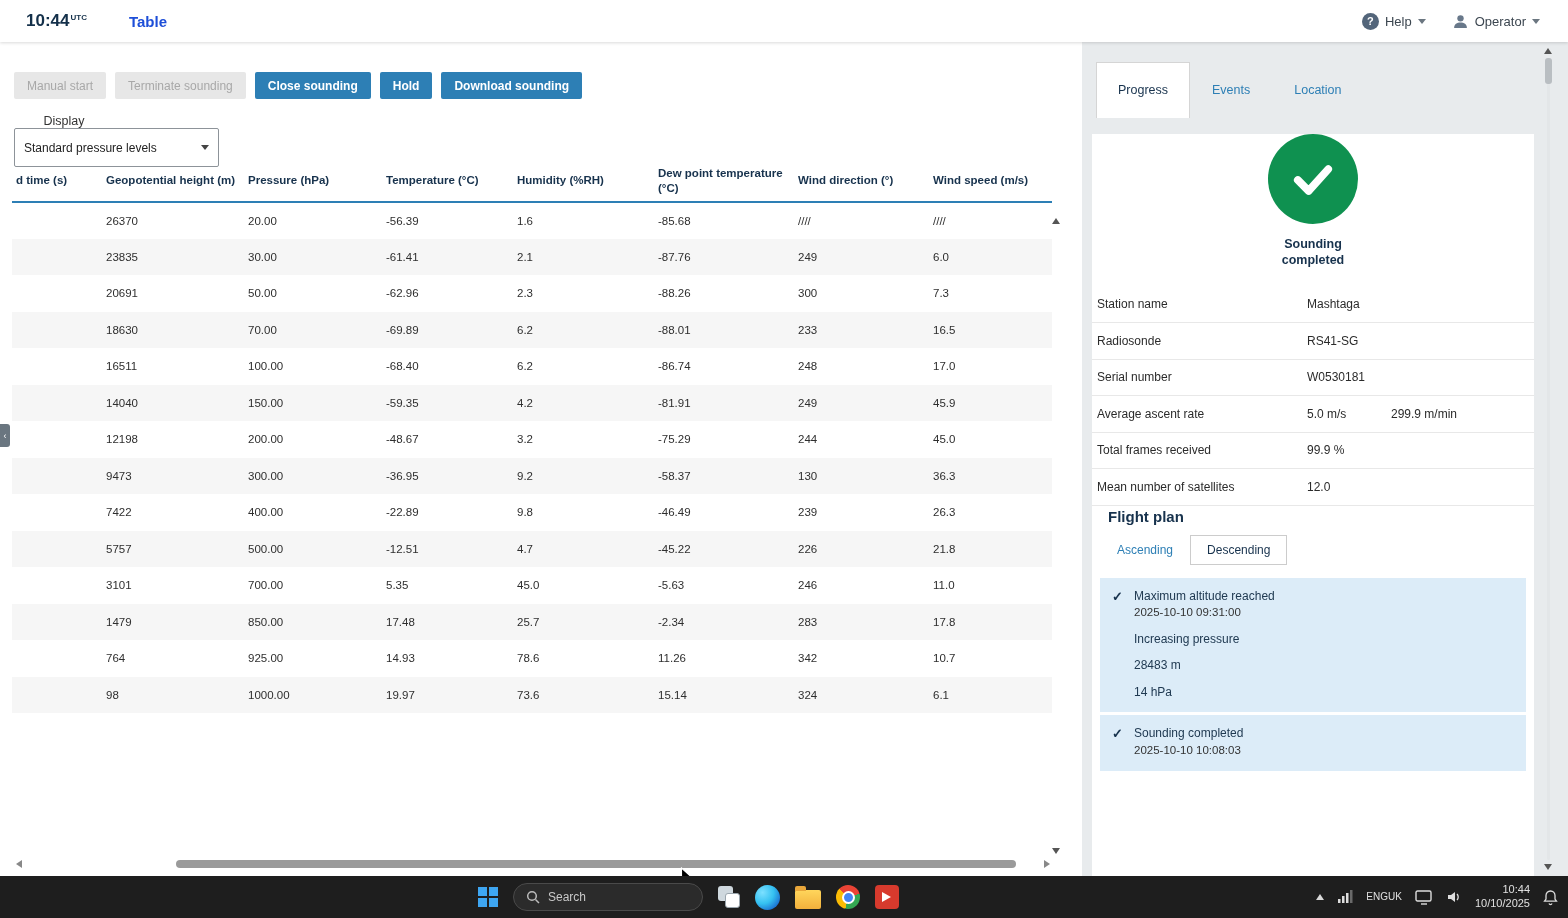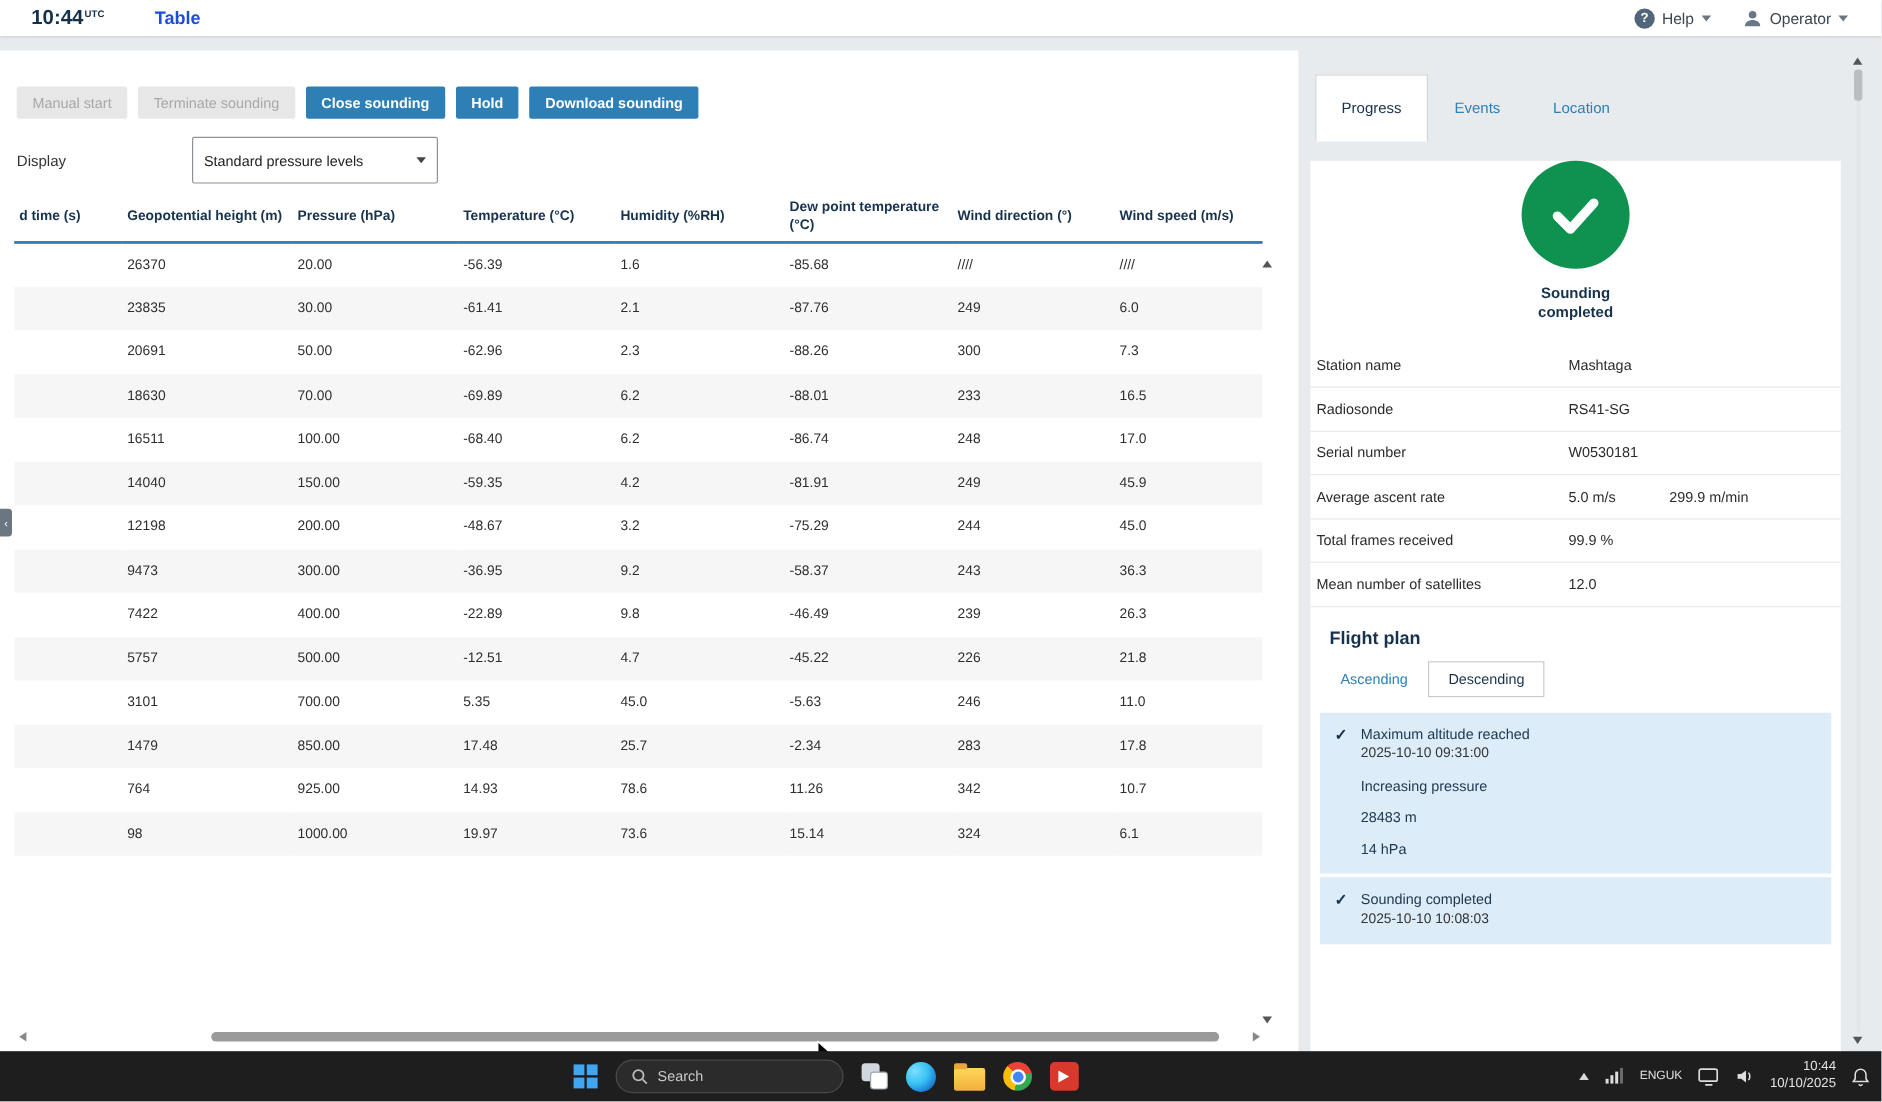--- a/index.html
+++ b/index.html
@@ -1,42 +1,42 @@
 <!DOCTYPE html>
 <html><head>
 <meta charset="utf-8">
 <style>
   * { margin:0; padding:0; box-sizing:border-box; }
   html,body { width:1568px; height:918px; overflow:hidden; background:#e8ebed;
               font-family:"Liberation Sans", sans-serif; }
   .app { position:relative; width:1568px; height:918px; }
 
   
-  .topbar { position:absolute; left:0; top:0; width:100%; height:30px; background:#fff;
+  .topbar { position:absolute; left:0; top:0; width:100%; height:42px; background:#fff;
             display:flex; align-items:center; box-shadow:0 1px 3px rgba(0,0,0,.15); z-index:20; }
   .clock { margin-left:26px; color:#14304a; font-weight:700; }
   .clock-time { font-size:17px; }
   .clock-zone { font-size:8px; vertical-align:super; margin-left:1px; }
   .page-title { margin-left:42px; font-size:15px; font-weight:700; color:#1d4ed8;text-align:right; }
   .top-right { margin-left:auto; display:flex; align-items:center; gap:26px; margin-right:28px; }
   .menu-item { display:flex; align-items:center; gap:6px; font-size:13px; color:#3c4650; cursor:pointer; }
   .help-q { width:17px; height:17px; border-radius:50%; background:#53657a; color:#fff;
             font-size:11px; font-weight:700; display:inline-flex; align-items:center; justify-content:center; }
   .caret { width:0; height:0; border-left:4px solid transparent; border-right:4px solid transparent;
            border-top:5px solid #6b7680; display:inline-block; }
 
   
   .main { position:absolute; left:0; top:42px; width:1082px; height:834px; background:#fff; }
   .toolbar { position:absolute; left:14px; top:30px; display:flex; gap:9px; }
   .btn { height:27px; padding:0 13px; font-size:12px; border:none; border-radius:2px;
          font-family:"Liberation Sans", sans-serif; cursor:pointer; }
   .btn-disabled { background:#e7e7e7; color:#a8a8a8; cursor:default; }
   .btn-primary  { background:#2d7fb5; color:#fff; font-weight:700; }
 
-  .display-row { position:absolute; left:14px; top:72px; display:flex; align-items:center; }
+  .display-row { position:absolute; left:14px; top:72px; display:flex; align-items:center;flex-direction:column; }
   .display-label { width:146px; font-size:12.5px; color:#333; }
   .select { width:205px; height:39px; border:1px solid #8d9399; border-radius:2px; background:#fff;
             display:flex; align-items:center; justify-content:space-between; padding:0 9px;
             font-size:12px; color:#222; cursor:pointer; }
   .select .caret { border-top-color:#444; }
 
   .data-table { position:absolute; left:12px; top:118px; width:1040px;
                 border-collapse:collapse; table-layout:fixed; }
   .data-table th { height:42px; vertical-align:middle; text-align:left; padding:0 6px 0 4px;
                    font-size:11.5px; font-weight:700; color:#17324d; line-height:1.25;
@@ -77,21 +77,21 @@
   .status-circle { width:90px; height:90px; border-radius:50%; background:#0f9150;
                    margin:16px auto 12px auto; display:flex; align-items:center; justify-content:center; }
   .status-text { width:110px; margin:0 auto; text-align:center; font-size:12.5px; font-weight:700;
                  color:#17324d; line-height:1.3; }
 
   .info-list { margin-top:18px; }
   .info-row { display:grid; grid-template-columns:210px 84px 1fr; align-items:center;
               height:36.5px; padding-left:5px; border-bottom:1px solid #e8e8e8;
               font-size:12px; color:#2b2b2b; }
 
-  .fp-title { font-size:15px; font-weight:700; color:#17324d; margin:18px 0 10px 16px; }
+  .fp-title { font-size:15px; font-weight:700; color:#17324d; margin:2px 0 10px 16px; }
   .fp-tabs { display:flex; margin-left:8px; }
   .fptab { padding:7px 16px; font-size:12px; color:#2d7fb5; cursor:pointer; border:1px solid transparent; }
   .fptab.active { background:#fff; border:1px solid #ccc; color:#17324d; }
 
   .fp-events { margin:13px 8px 0 8px; }
   .event-group { background:#dcecf8; margin-bottom:3px; padding:6px 0; }
   .event-item { display:flex; padding:5px 10px 6px 12px; }
   .check { width:22px; flex:0 0 22px; font-weight:700; color:#17324d; font-size:13px; }
   .event-title { font-size:12px; color:#203a52; line-height:1.3; }
   .event-time  { font-size:11.5px; color:#333; line-height:1.35; margin-top:1px; }
@@ -272,21 +272,21 @@
             <td>244</td>
             <td>45.0</td>
           </tr>
           <tr>
             <td></td>
             <td>9473</td>
             <td>300.00</td>
             <td>-36.95</td>
             <td>9.2</td>
             <td>-58.37</td>
-            <td>243</td>
+            <td>130</td>
             <td>36.3</td>
           </tr>
           <tr>
             <td></td>
             <td>7422</td>
             <td>400.00</td>
             <td>-22.89</td>
             <td>9.8</td>
             <td>-46.49</td>
             <td>239</td>

